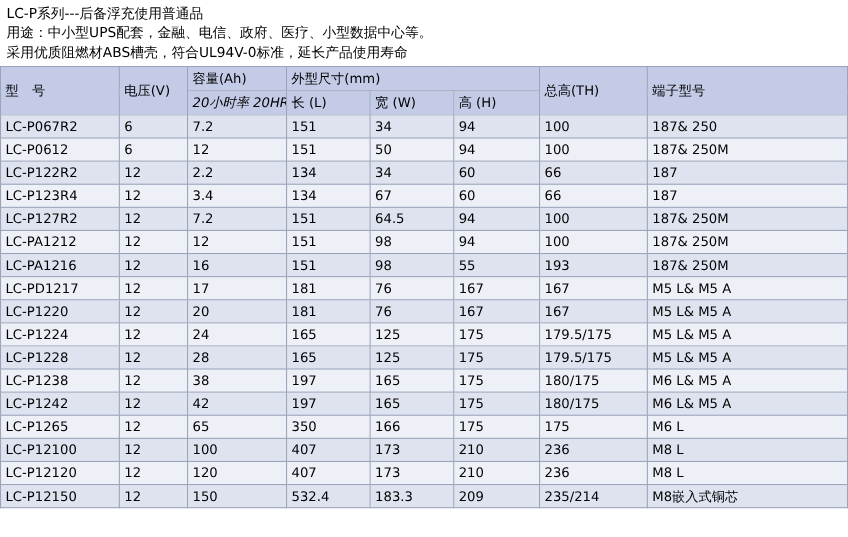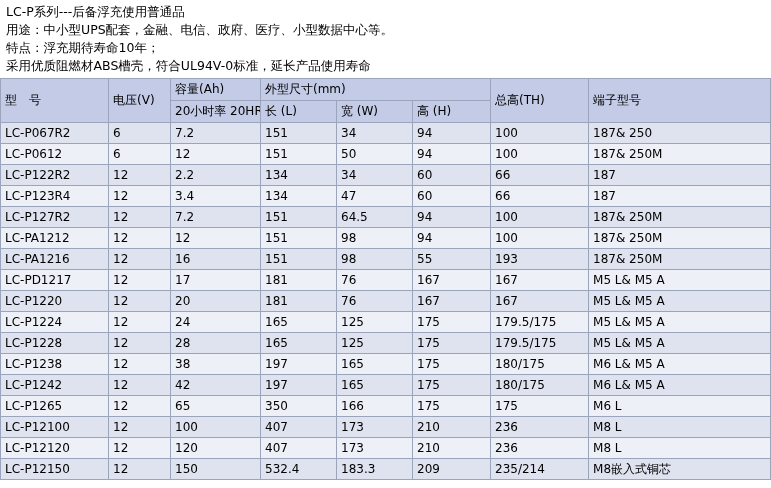--- a/index.html
+++ b/index.html
@@ -61,31 +61,31 @@
   .c-model { width: 108px; }
   .c-volt  { width: 62px; }
   .c-cap   { width: 90px; }
   .c-len   { width: 76px; }
   .c-wid   { width: 76px; }
   .c-hei   { width: 78px; }
   .c-tot   { width: 98px; }
   .c-term  { width: auto; }
   .sub-cap {
     font-size: 11px;
+    font-style: italic;
   }
 </style>
 </head>
 <body>
 
 <div class="page">
 
   <div class="intro">
     <p>LC-P系列---后备浮充使用普通品</p>
     <p>用途：中小型UPS配套，金融、电信、政府、医疗、小型数据中心等。</p>
-    <p>特点：浮充期待寿命10年；</p>
     <p>采用优质阻燃材ABS槽壳，符合UL94V-0标准，延长产品使用寿命</p>
   </div>
 
   <table class="spec">
     <colgroup>
       <col class="c-model">
         <col class="c-volt">
         <col class="c-cap">
       <col class="c-len">
         <col class="c-wid">
@@ -138,21 +138,21 @@
           <td>34</td>
           <td>60</td>
           <td>66</td>
           <td>187</td>
         </tr>
         <tr class="alt">
           <td>LC-P123R4</td>
           <td>12</td>
           <td>3.4</td>
           <td>134</td>
-          <td>47</td>
+          <td>67</td>
           <td>60</td>
           <td>66</td>
           <td>187</td>
         </tr>
         <tr>
           <td>LC-P127R2</td>
           <td>12</td>
           <td>7.2</td>
           <td>151</td>
           <td>64.5</td>

